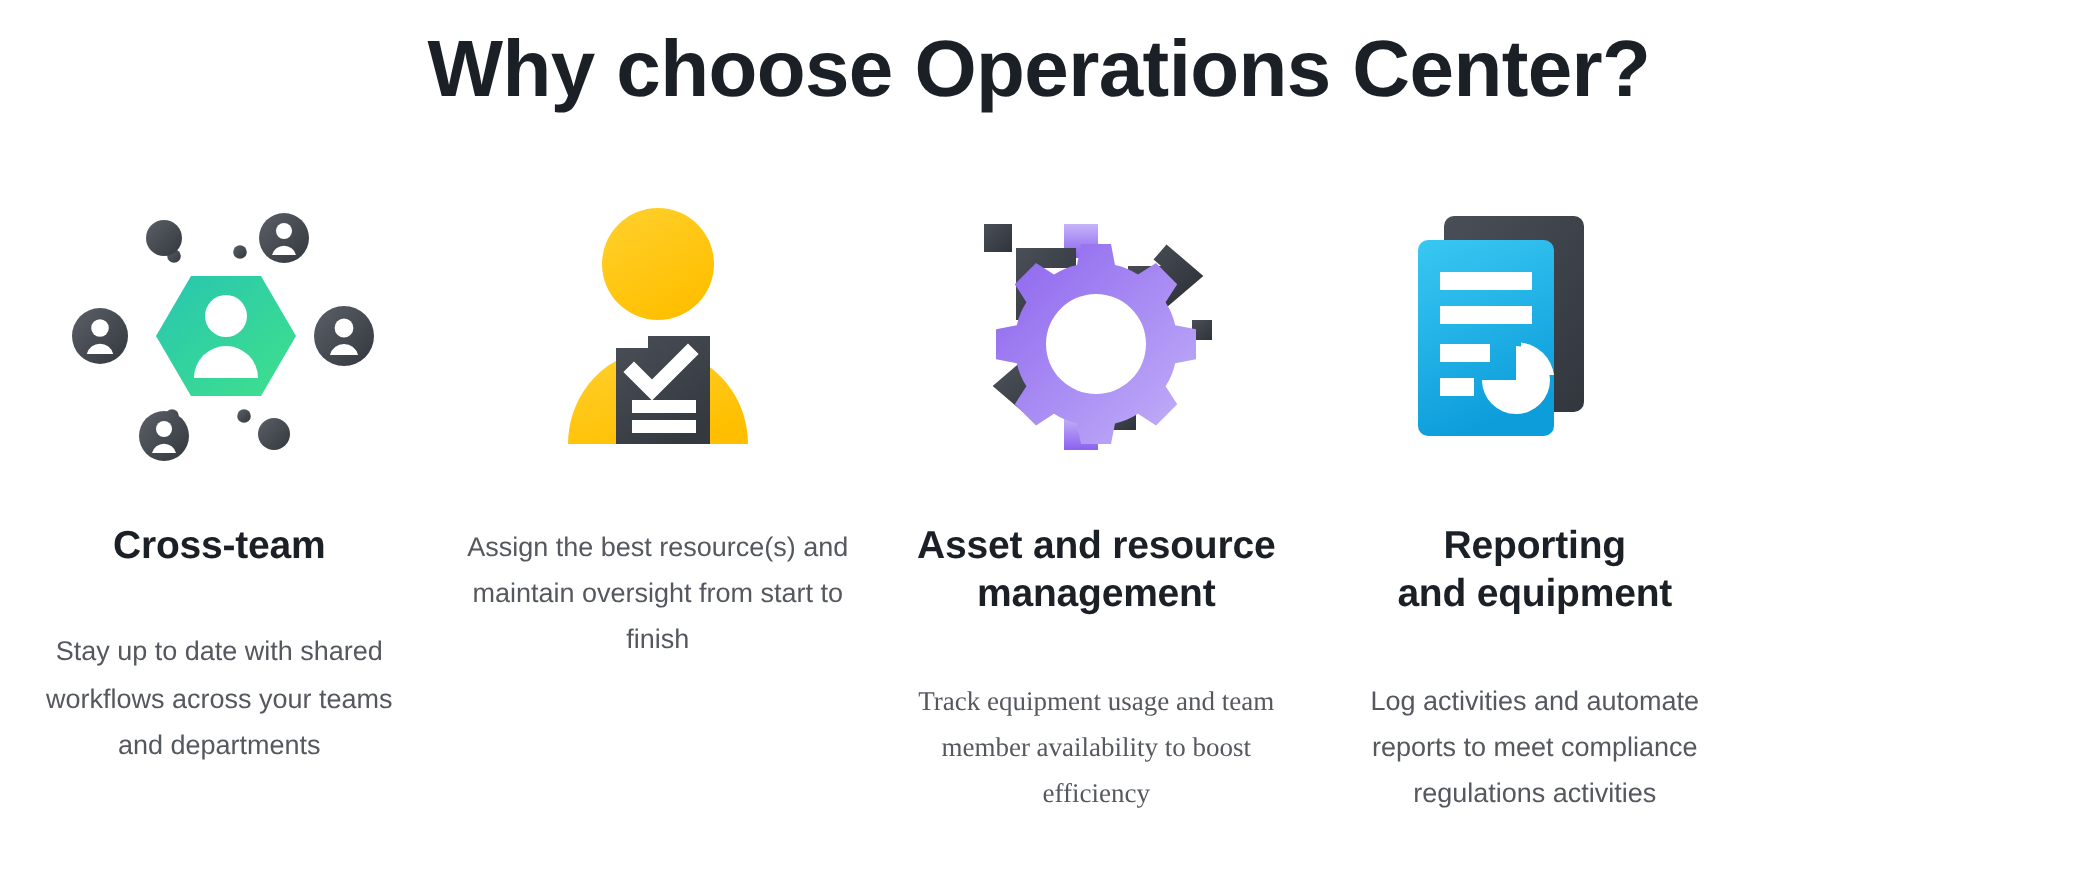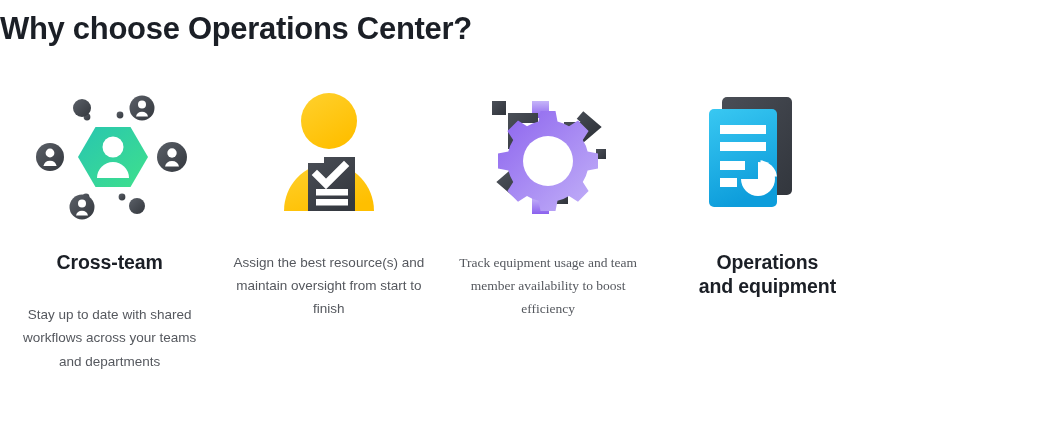--- a/index.html
+++ b/index.html
@@ -14,22 +14,22 @@
     overflow: hidden;
     position: relative;
   }
   .page {
     width: 1039px;
     height: 437px;
     position: relative;
     box-sizing: border-box;
   }
   .page-title {
-    text-align: left;
-    font-size: 31px;
+    text-align: center;
+    font-size: 40px;
     font-weight: bold;
     color: #1b1f26;
     letter-spacing: -0.3px;
     margin: 0;
     padding-top: 10px;
     line-height: 1.25;
   }
   .features-row {
     display: flex;
     width: 877px;
@@ -200,20 +200,24 @@
               A 35 35 0 0 1 34.8,27.1 L 40.6,36.1 L 30,46.7 L 21,40.9
               A 35 35 0 0 1 9.5,45.7 L 7.5,56 L -7.5,56 L -9.5,45.7
               A 35 35 0 0 1 -21,40.9 L -30,46.7 L -40.6,36.1 L -34.8,27.1
               A 35 35 0 0 1 -39.6,15.6 L -50,13.6 L -50,-1.4 L -39.6,-3.4
               A 35 35 0 0 1 -34.8,-14.9 L -40.6,-23.9 L -30,-34.5 L -21,-28.7
               A 35 35 0 0 1 -9.5,-33.5 Z"></path>
             <circle cx="0" cy="6" r="25" fill="#ffffff"></circle>
           </g>
         </svg>
       </div>
+      <div class="feature-title">
+        <span>Asset and resource</span><br>
+        <span>management</span>
+      </div>
       <div class="feature-desc">Track equipment usage and team member availability to boost efficiency</div>
     </div>
 
     <div class="feature-col col-4">
       <div class="icon-box">
         <svg width="160" height="135" viewBox="0 0 160 135">
           <defs>
             <linearGradient id="blueGrad" x1="0" y1="0" x2="0.3" y2="1">
               <stop offset="0%" stop-color="#39c8f2"></stop>
               <stop offset="100%" stop-color="#0d9ddb"></stop>
@@ -231,19 +235,20 @@
           <rect x="33" y="38" width="46" height="9" fill="#ffffff"></rect>
           <rect x="33" y="55" width="46" height="9" fill="#ffffff"></rect>
           <rect x="33" y="74" width="25" height="9" fill="#ffffff"></rect>
           <rect x="33" y="91" width="17" height="9" fill="#ffffff"></rect>
 
           <path d="M71 92 m -17 0 a 17 17 0 1 0 17 -17 L 71 92 Z" fill="#ffffff"></path>
           <path d="M73.5 73.2 A 19 19 0 0 1 90 89.5 L 73.5 89.5 Z" fill="#ffffff"></path>
         </svg>
       </div>
       <div class="feature-title">
-        <span>Operations</span><br>
+        <span>Reporting</span><br>
         <span>and equipment</span>
       </div>
+      <div class="feature-desc">Log activities and automate reports to meet compliance regulations activities</div>
     </div>
 
   </div>
 </div>
 
 </body></html>

